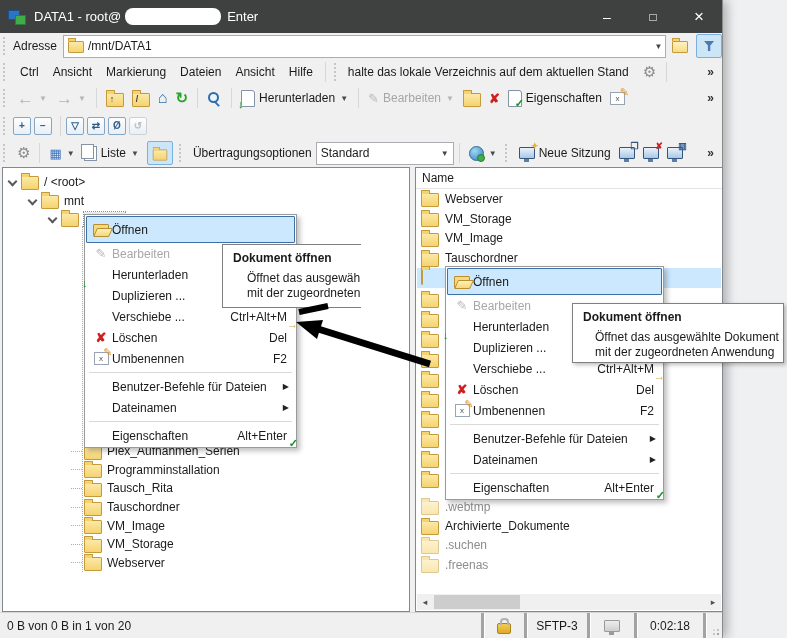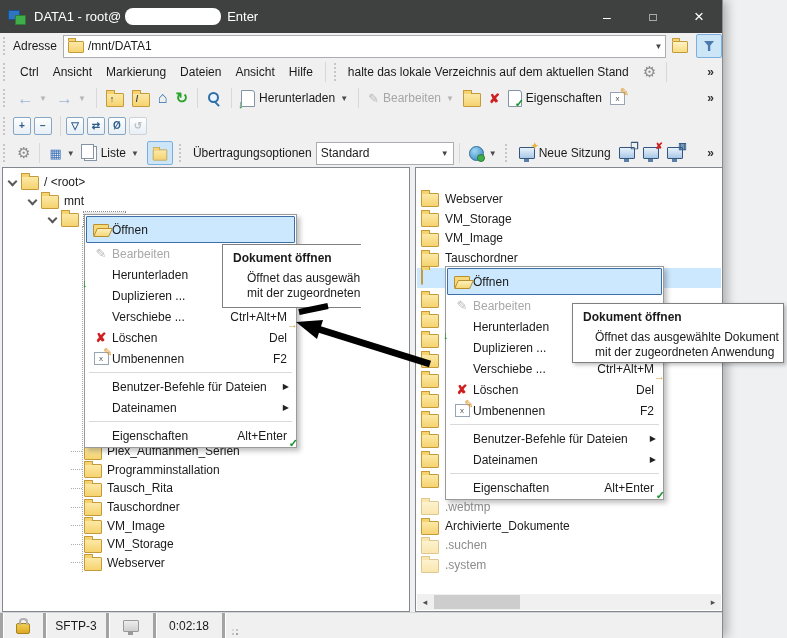--- a/index.html
+++ b/index.html
@@ -367,20 +367,21 @@
 
         <div class="trow" style="height:18.6px">
           <span class="tstub"></span>
           <span class="folder"></span>
           <span class="lbl">Webserver</span>
         </div>
       </div>
   </div>
 
   <div class="panel right-panel">
+    <div class="list-head">Name</div>
     <div class="selected-band"></div>
     <div class="abs" style="left:1px;top:21px;right:1px">
 
         <div class="lrow" style="height:19.8px">
           <span class="folder"></span>
           <span class="lbl">Webserver</span>
         </div>
 
         <div class="lrow" style="height:19.8px">
           <span class="folder"></span>
@@ -454,31 +455,32 @@
           <span class="lbl">Archivierte_Dokumente</span>
         </div>
 
         <div class="lrow dim" style="height:19.4px">
           <span class="folder"></span>
           <span class="lbl">.suchen</span>
         </div>
 
         <div class="lrow dim" style="height:19.4px">
           <span class="folder"></span>
-          <span class="lbl">.system</span>
+          <span class="lbl">.freenas</span>
         </div>
       </div>
     <div class="hscroll">
       <span class="sb-btn">◂</span>
       <span class="sb-thumb"></span>
       <span class="sb-btn" style="margin-left:auto">▸</span>
     </div>
   </div>
 
   <div class="statusbar">
+    <div class="sb-cell sb-left">0 B von 0 B in 1 von 20</div>
     <div class="sb-cell" style="width:40px">
         <span class="lock"></span>
       </div>
     <div class="sb-cell" style="width:60px">SFTP-3</div>
     <div class="sb-cell" style="width:44px">
         <span class="monitor gray"></span>
       </div>
     <div class="sb-cell" style="width:66px">0:02:18</div>
     <div class="sb-cell resize-grip"></div>
   </div>

